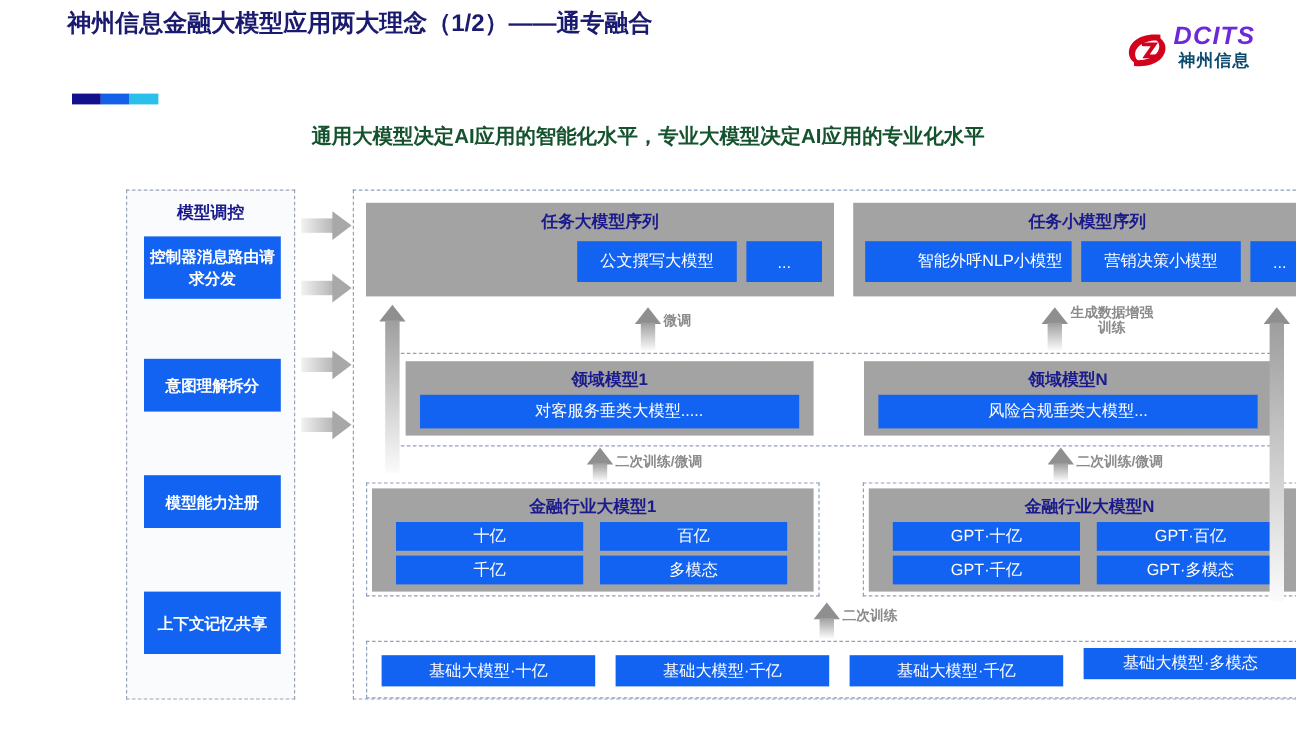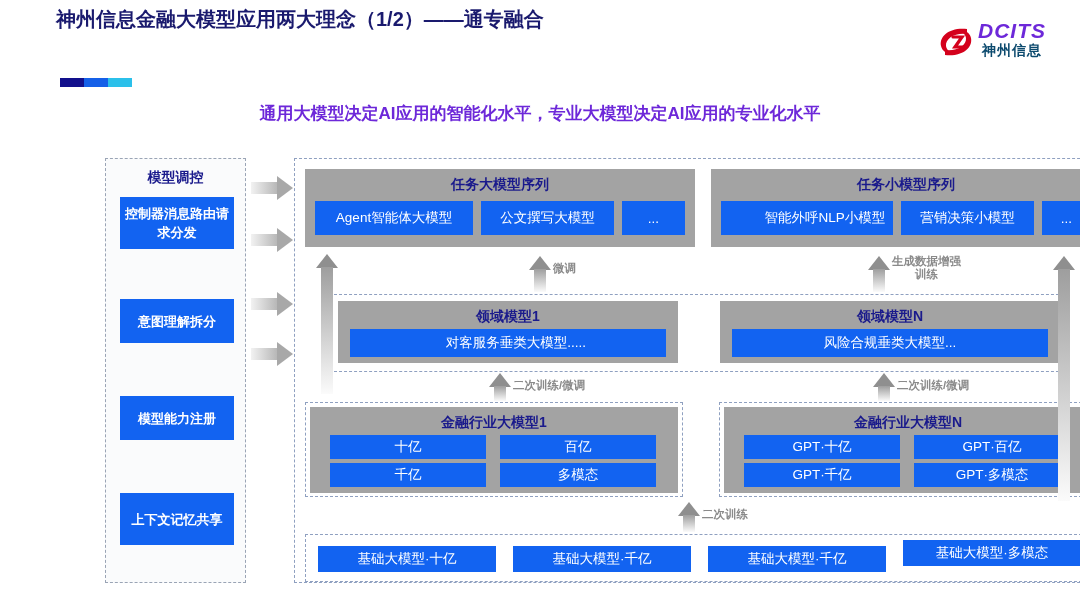--- a/index.html
+++ b/index.html
@@ -37,21 +37,21 @@
   .tb1 { width: 34%; background: #12108c; }
   .tb2 { width: 33%; background: #1560e8; }
   .tb3 { width: 33%; background: #2bc0ea; }
 
   .subtitle {
     position: absolute;
     left: 0; top: 102px; width: 1080px;
     text-align: center;
     font-size: 17px;
     font-weight: bold;
-    color: #6d28d9;
+    color: #14532d;
     white-space: nowrap;
   }
 
   
   .logo {
     position: absolute;
     right: 18px; top: 18px;
     width: 126px; height: 52px;
   }
   .logo-mark {
@@ -246,21 +246,20 @@
   </div>
   <div class="arrow-right ar4">
     <div class="tail"></div>
       <div class="head"></div>
   </div>
 
   <div class="main-panel">
 
     <div class="group" style="left:10px; top:10px; width:390px; height:78px;">
       <div class="group-title">任务大模型序列</div>
-      <div class="bbox" style="left:10px; top:32px; width:158px; height:34px;">Agent智能体大模型</div>
       <div class="bbox" style="left:176px; top:32px; width:133px; height:34px;">公文撰写大模型</div>
       <div class="bbox" style="left:317px; top:32px; width:63px; height:34px;">...</div>
     </div>
 
     <div class="group" style="left:416px; top:10px; width:390px; height:78px;">
       <div class="group-title">任务小模型序列</div>
       <div class="bbox" style="left:10px; top:32px; width:172px; height:34px;padding-left:40px;">智能外呼NLP小模型</div>
       <div class="bbox" style="left:190px; top:32px; width:133px; height:34px;">营销决策小模型</div>
       <div class="bbox" style="left:331px; top:32px; width:49px; height:34px;">...</div>
     </div>

